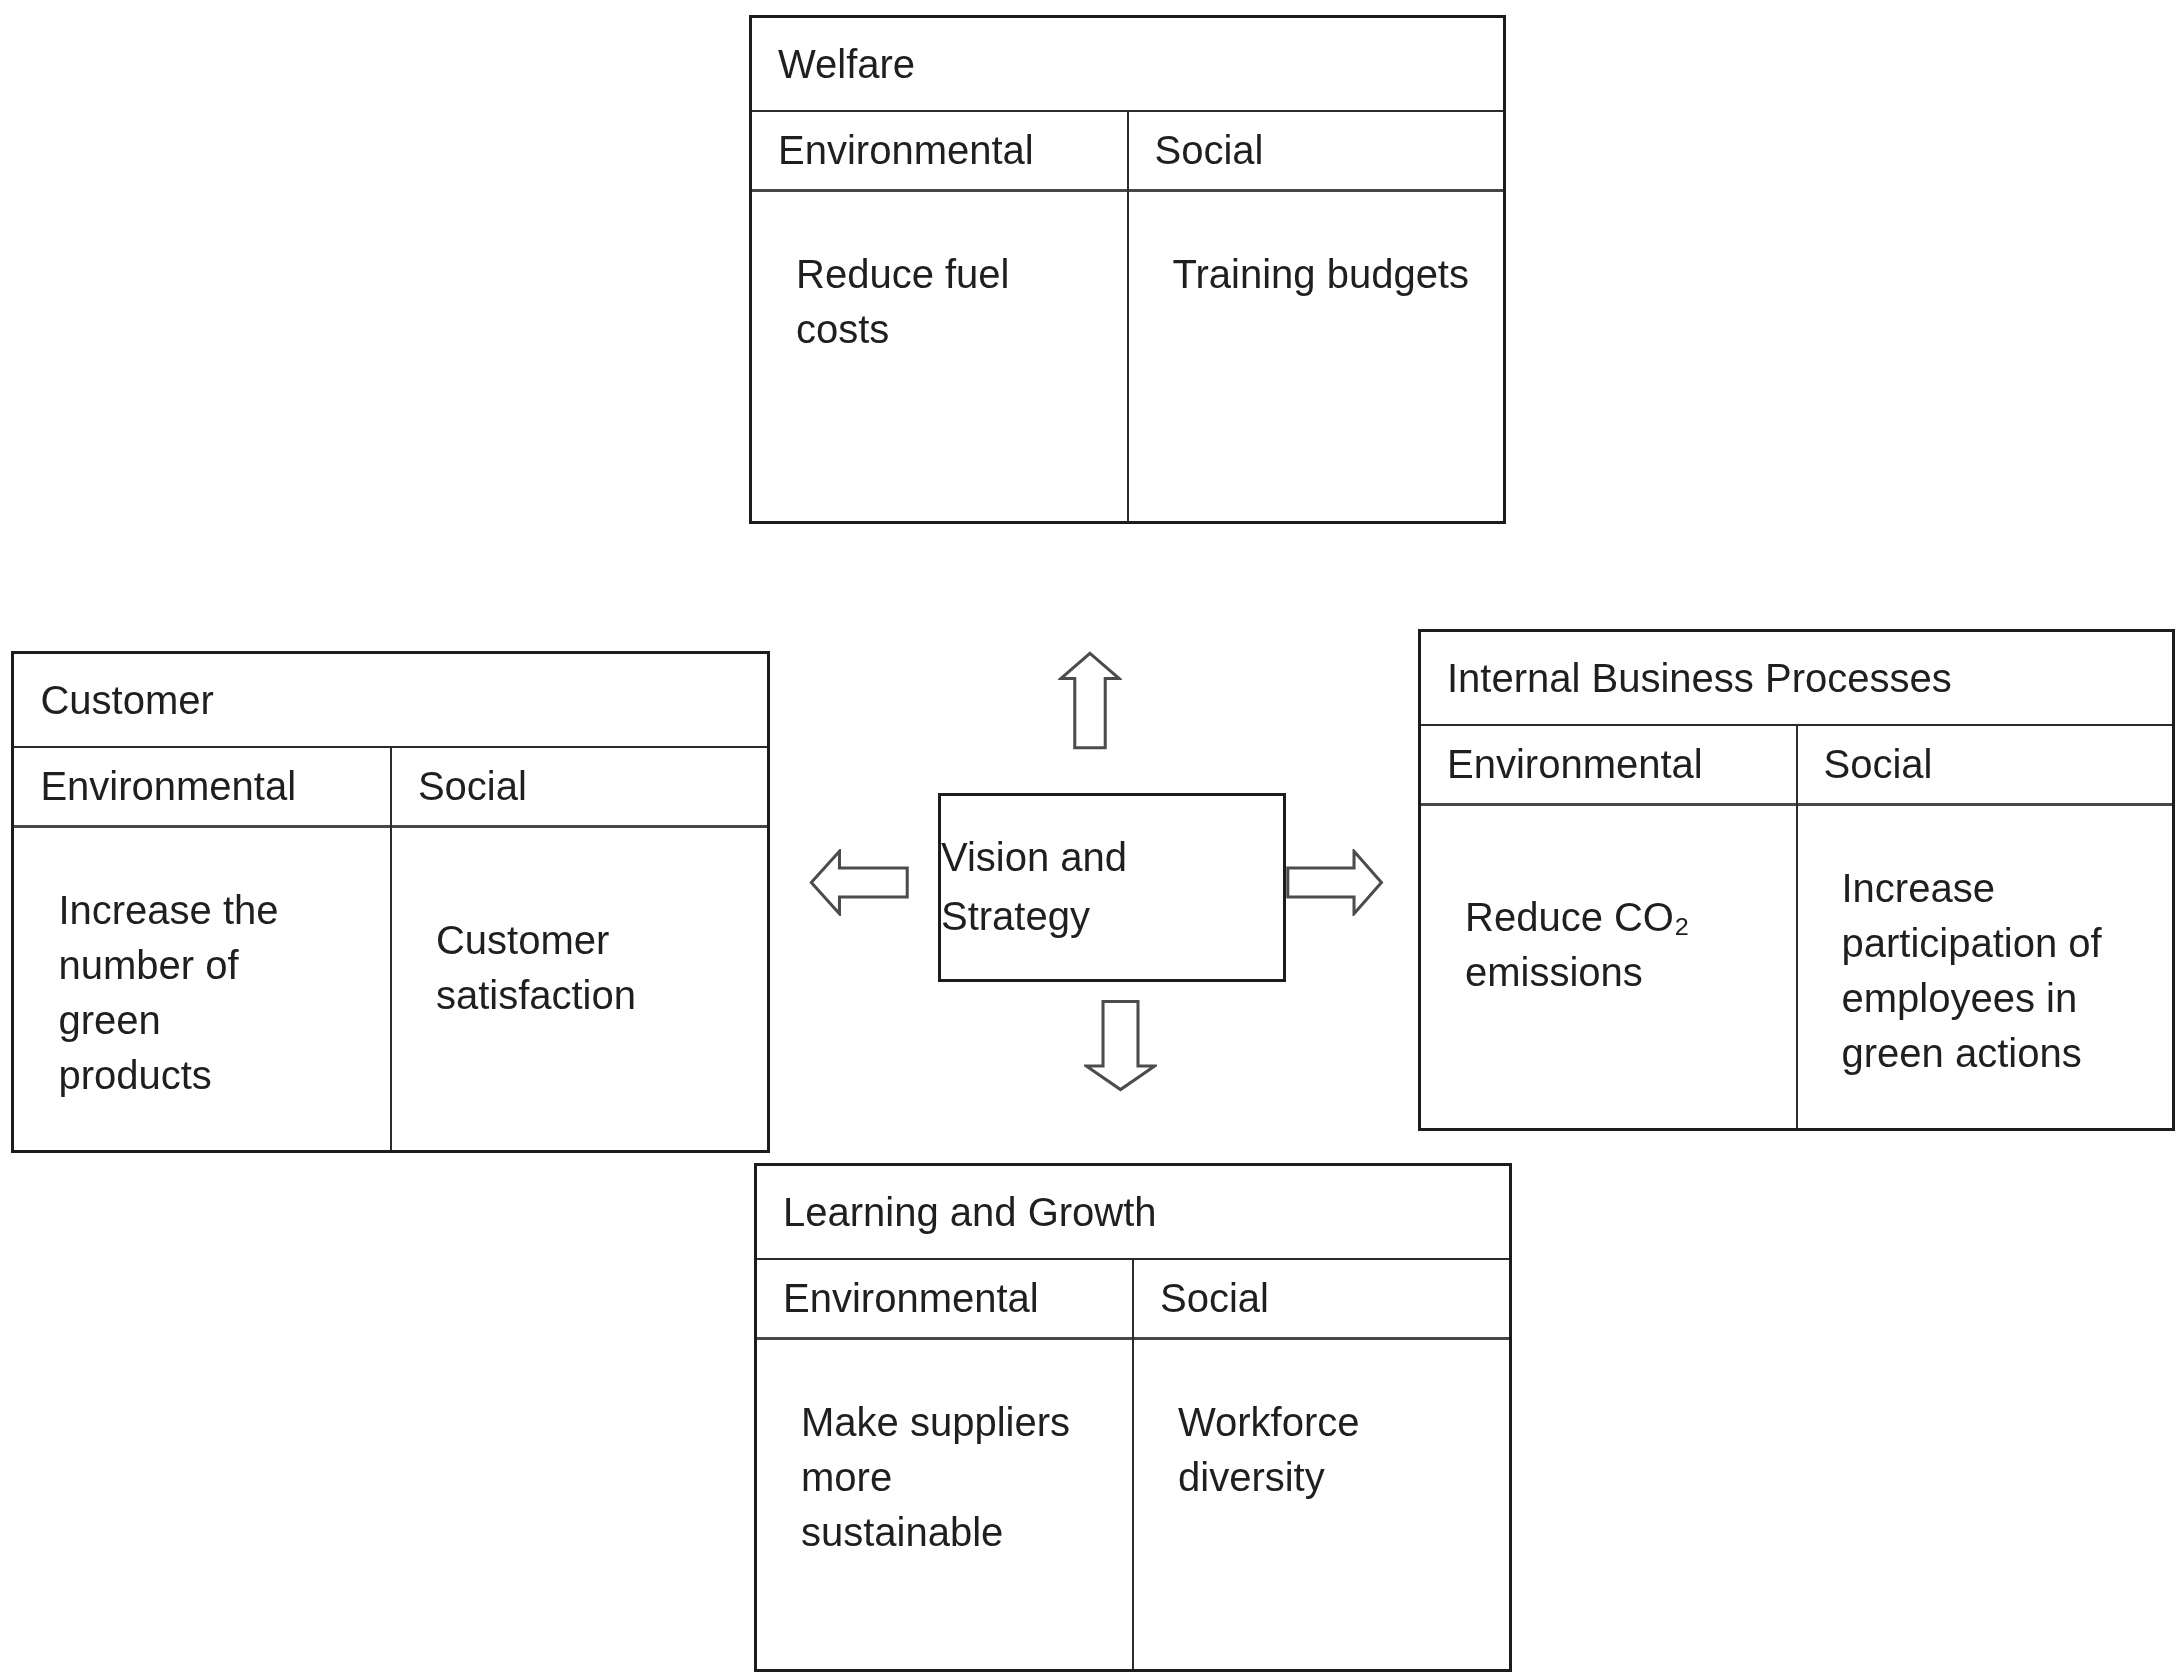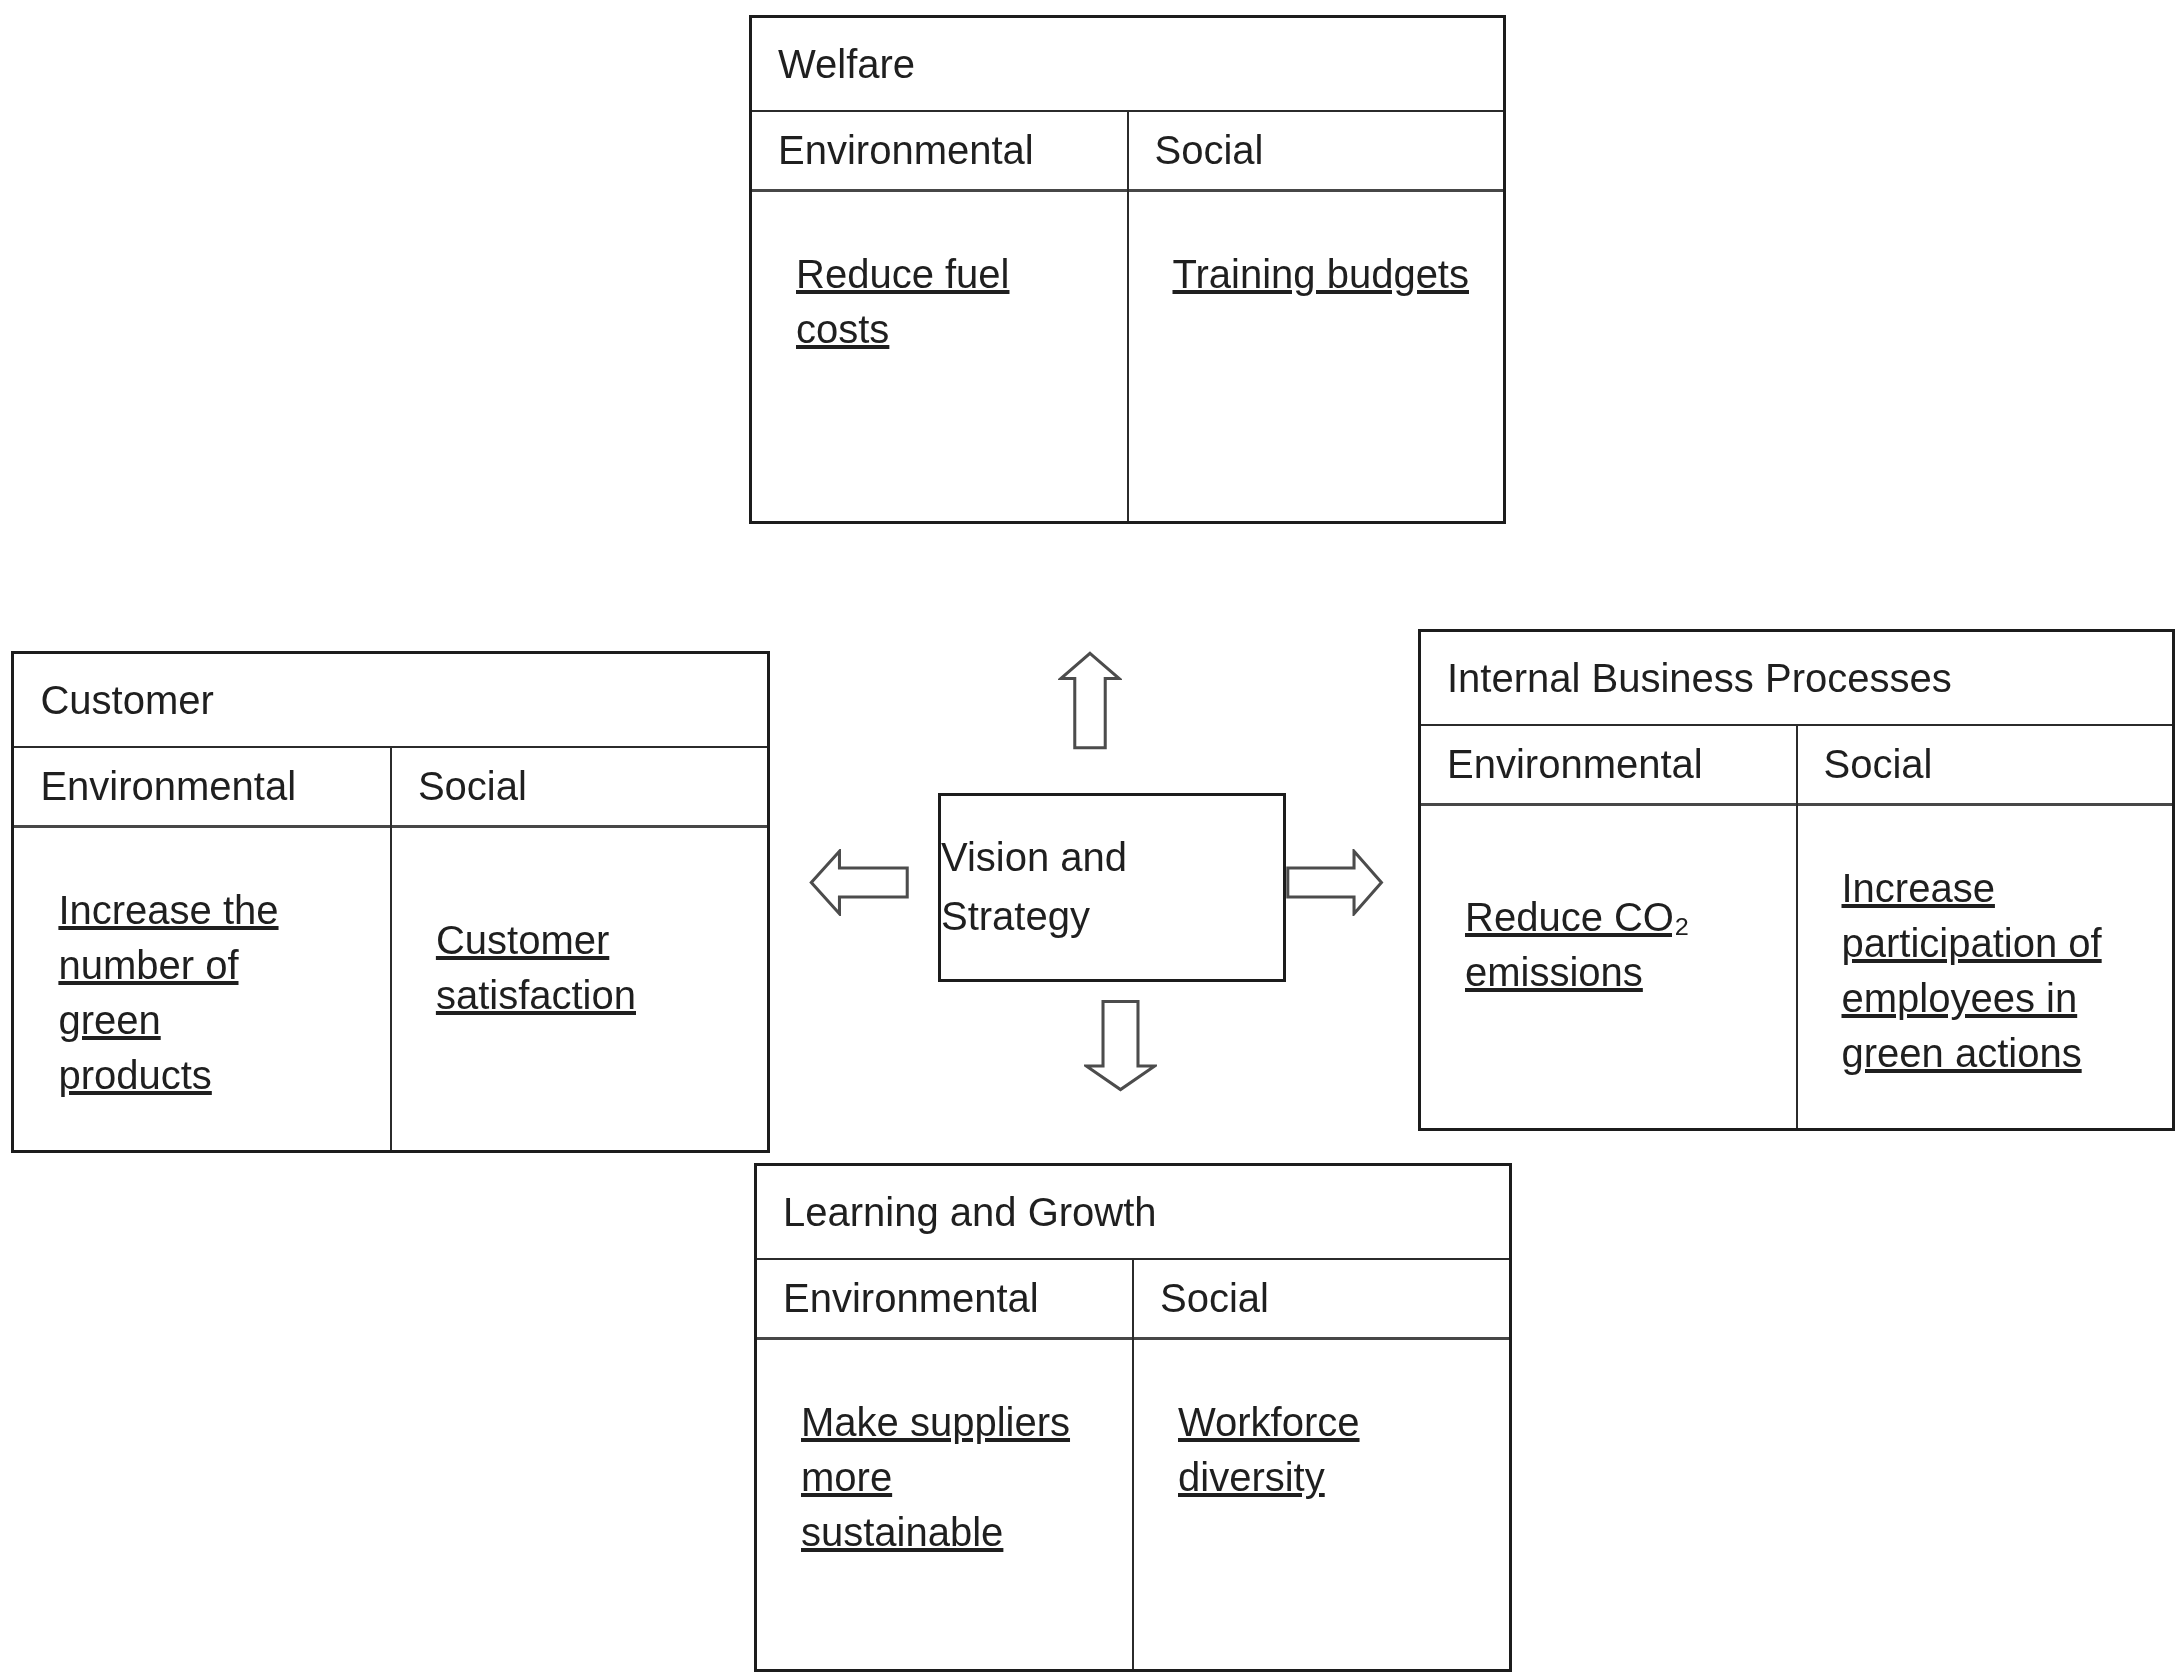--- a/index.html
+++ b/index.html
@@ -58,21 +58,20 @@
     border-bottom: 3.8px solid #474747;
     font-size: 40px;
     white-space: nowrap;
   }
   .col-body {
     flex: 1 1 auto;
     padding: 55px 18.3px 0 44px;
     font-size: 40px;
     line-height: 55px;
     white-space: pre-line;
-    text-decoration: underline;
   }
   
   #panel-customer .col.second .col-body { padding-top: 85px; }
   #panel-internal .col.first  .col-body { padding-top: 84px; }
 
   
   #panel-welfare  { left: 749px;  top: 15.3px;   width: 757px; height: 509px; }
   #panel-customer { left: 11.4px;   top: 651px;  width: 759px; height: 502px; }
   #panel-internal { left: 1418px; top: 629px;  width: 757px; height: 502px; }
   #panel-learning { left: 746px;  top: 1163px; width: 758px; height: 509px; margin-left: 8px; }

